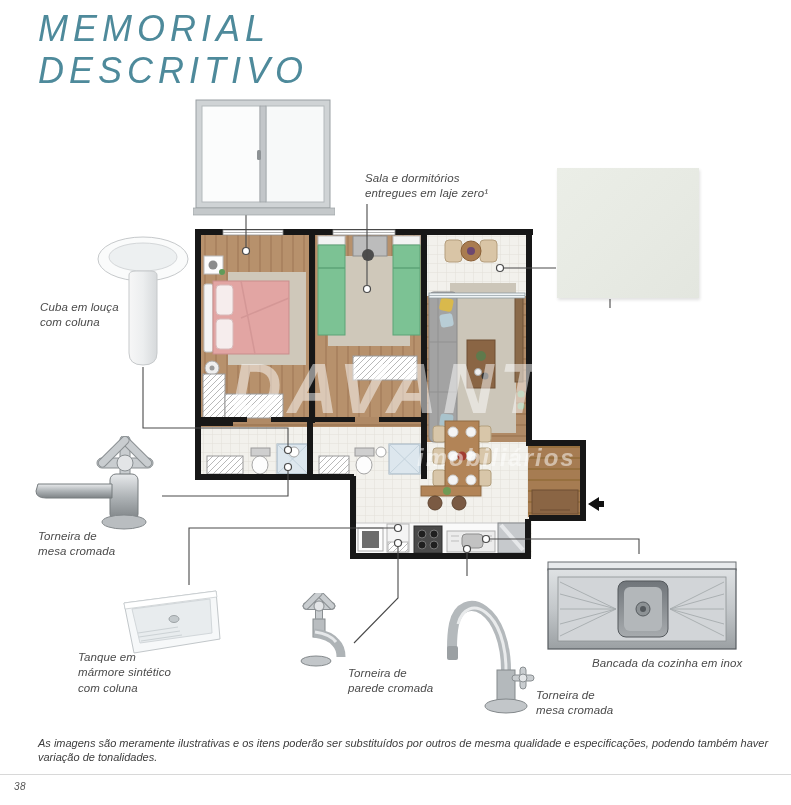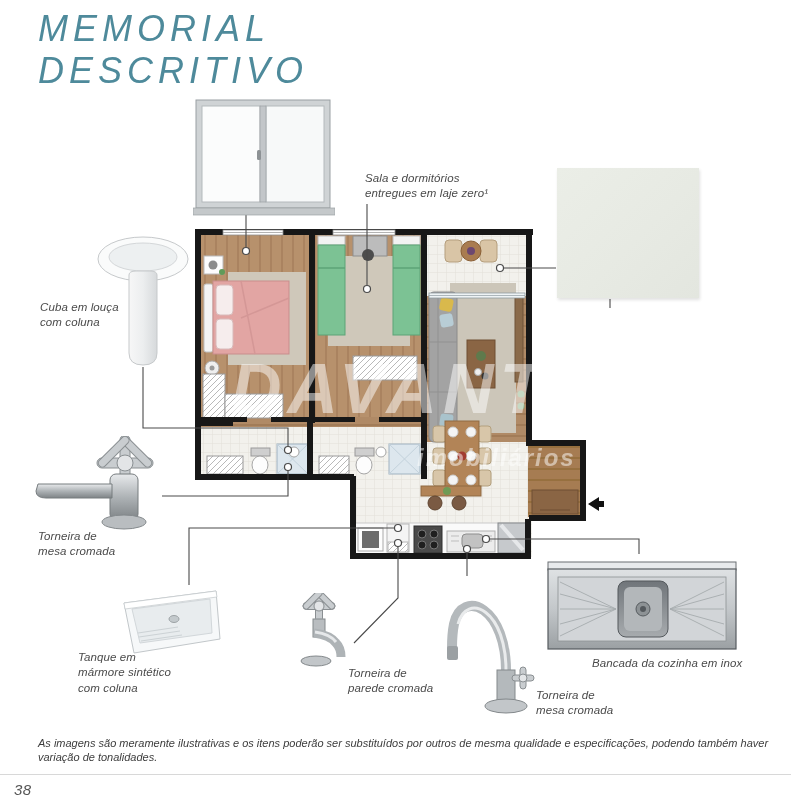--- a/index.html
+++ b/index.html
@@ -24,21 +24,21 @@
     background:linear-gradient(135deg,#ebeee7 0%, #e7eae3 55%, #e3e6df 100%);
     box-shadow:1px 2px 3px rgba(0,0,0,0.12);
   }
   .footer-text {
     position:absolute; left:38px; font-size:11px; color:#3c3c3c; line-height:1.28;
   }
   .footer-rule {
     position:absolute; left:0; top:774px; width:791px; height:1px; background:#d8d8d8;
   }
   .page-number {
-    position:absolute; left:14px; top:781px; font-size:15px; color:#555; letter-spacing:0.5px;
+    position:absolute; left:14px; top:781px; font-size:10px; color:#555; letter-spacing:0.5px;
   }
   .brand {
     position:absolute; right:16px; top:781px; font-size:11.5px; color:#5a5a5a; letter-spacing:2.2px;margin-top:36px;
   }
 </style>
 </head>
 <body>
 
 <div class="page">
 

